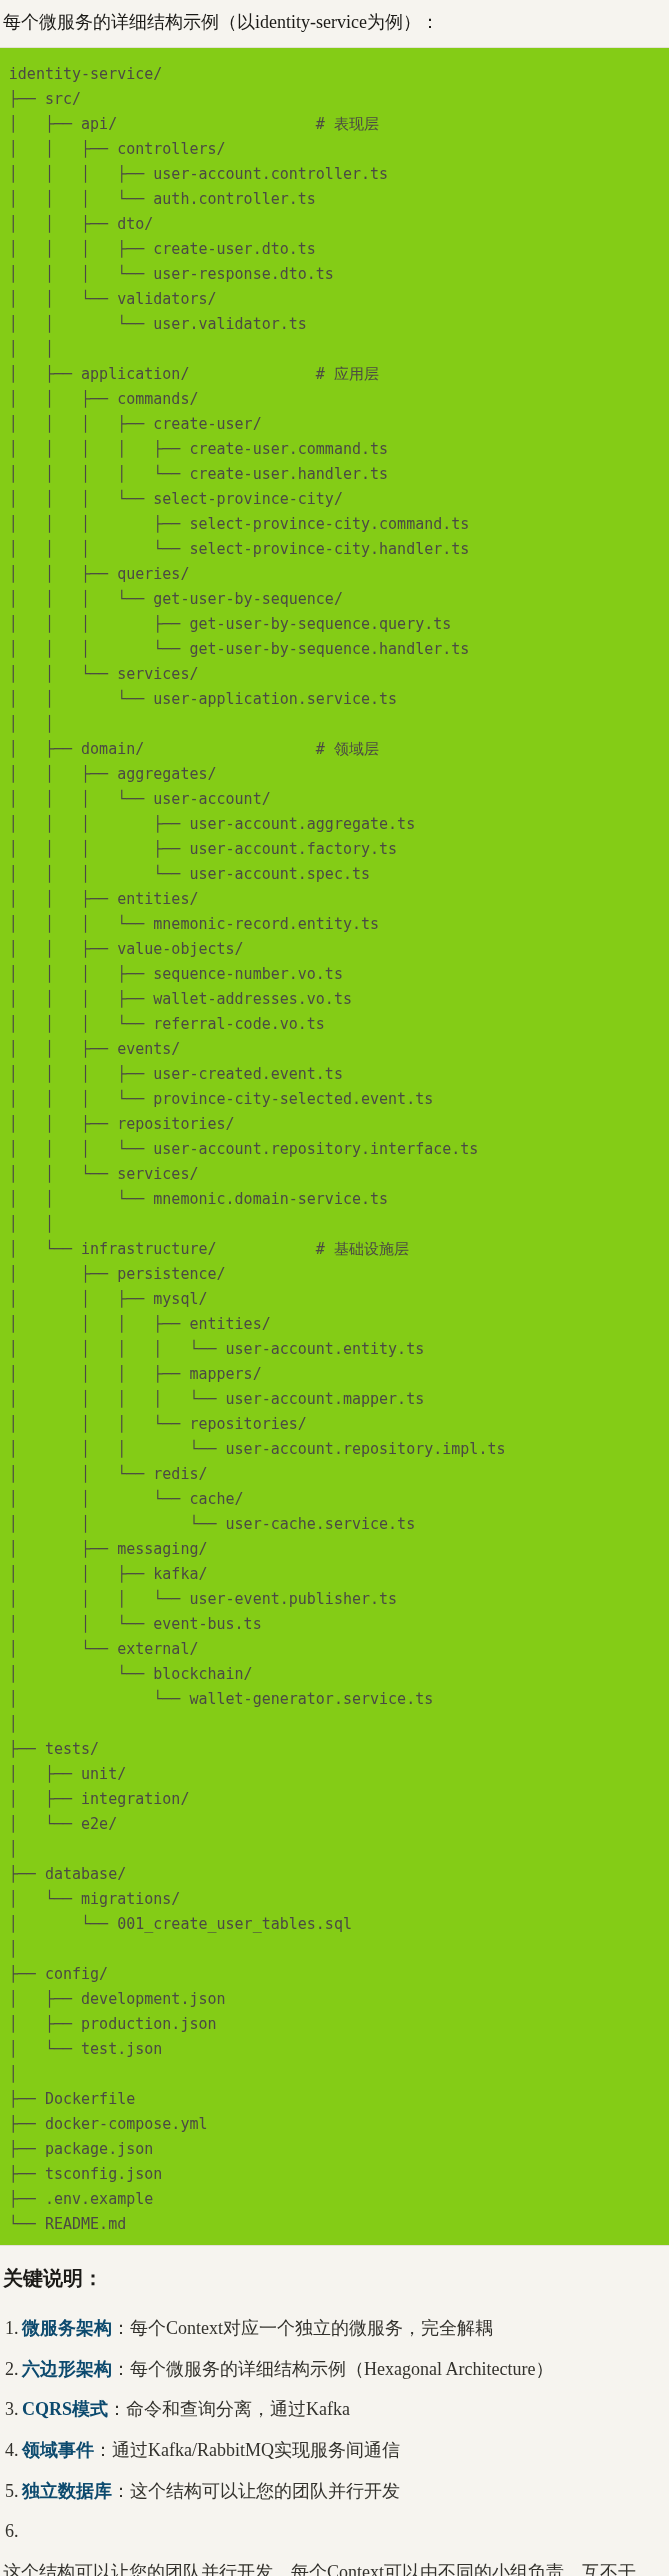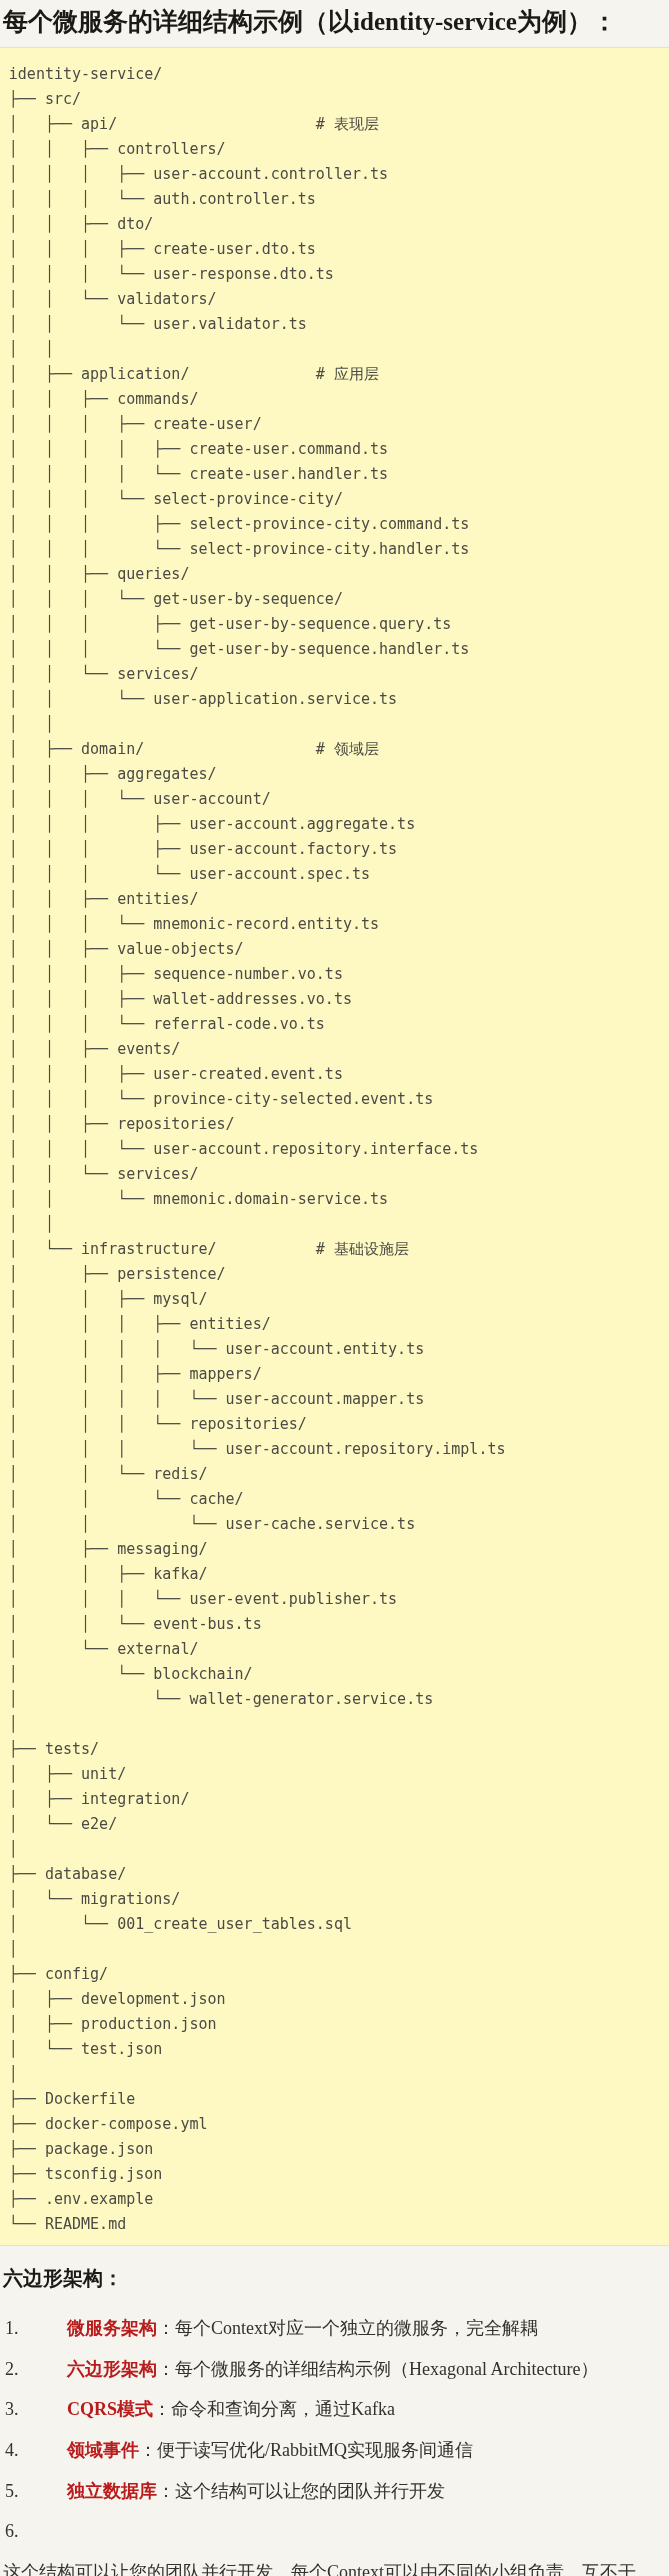--- a/index.html
+++ b/index.html
@@ -13,29 +13,29 @@
     background: #F6F4EF;
     color: #33322D;
     font-family: "Liberation Serif", "DejaVu Serif", serif;
   }
   .message {
     width: 669px;
   }
   .title {
     margin: 0;
     padding: 8.1px 3.8px 11.3px 3.1px;
-    font-size: 25px;
+    font-size: 18px;
     line-height: 28px;
-    font-weight: bold;
+    font-weight: normal;
     color: #1B1A17;
   }
   .code-block {
     border-top: 0.6px solid #E4E0D8;
     border-bottom: 0.6px solid #E4E0D8;
-    background: #fef9c3;
+    background: #84cc16;
     padding: 13.8px 8.8px 7.5px 8.8px;
   }
   .tree {
     margin: 0;
     font-family: "DejaVu Sans Mono", "Liberation Mono", monospace;
     font-size: 15px;
     line-height: 25px;
     color: #4B4A44;
     white-space: pre;
   }
@@ -58,22 +58,21 @@
     line-height: 25px;
     margin: 0 0 15.6px 0;
     color: #33322D;
   }
   ol.notes .num {
     flex: none;
     width: 17px;
   }
   ol.notes b {
     font-weight: bold;
-    color: #b91c1c;
-    margin-left: 45px;
+    color: #0c4a6e;
   }
   .closing {
     margin: 0;
     padding: 0 3.1px;
     font-size: 18px;
     line-height: 25px;
     color: #33322D;
   }
 </style>
 </head>
@@ -166,38 +165,38 @@
 │   └── test.json
 │
 ├── Dockerfile
 ├── docker-compose.yml
 ├── package.json
 ├── tsconfig.json
 ├── .env.example
 └── README.md</pre>
   </section>
 
-  <p class="notes-heading">六边形架构：</p>
+  <p class="notes-heading">关键说明：</p>
 
   <ol class="notes">
       <li>
         <span class="num">1.</span>
         <span class="txt"><b>微服务架构</b><span>：每个Context对应一个独立的微服务，完全解耦</span></span>
       </li>
       <li>
         <span class="num">2.</span>
         <span class="txt"><b>六边形架构</b><span>：每个微服务的详细结构示例（Hexagonal Architecture）</span></span>
       </li>
       <li>
         <span class="num">3.</span>
         <span class="txt"><b>CQRS模式</b><span>：命令和查询分离，通过Kafka</span></span>
       </li>
       <li>
         <span class="num">4.</span>
-        <span class="txt"><b>领域事件</b><span>：便于读写优化/RabbitMQ实现服务间通信</span></span>
+        <span class="txt"><b>领域事件</b><span>：通过Kafka/RabbitMQ实现服务间通信</span></span>
       </li>
       <li>
         <span class="num">5.</span>
         <span class="txt"><b>独立数据库</b><span>：这个结构可以让您的团队并行开发</span></span>
       </li>
       <li>
         <span class="num">6.</span>
       </li>
     </ol>
 

